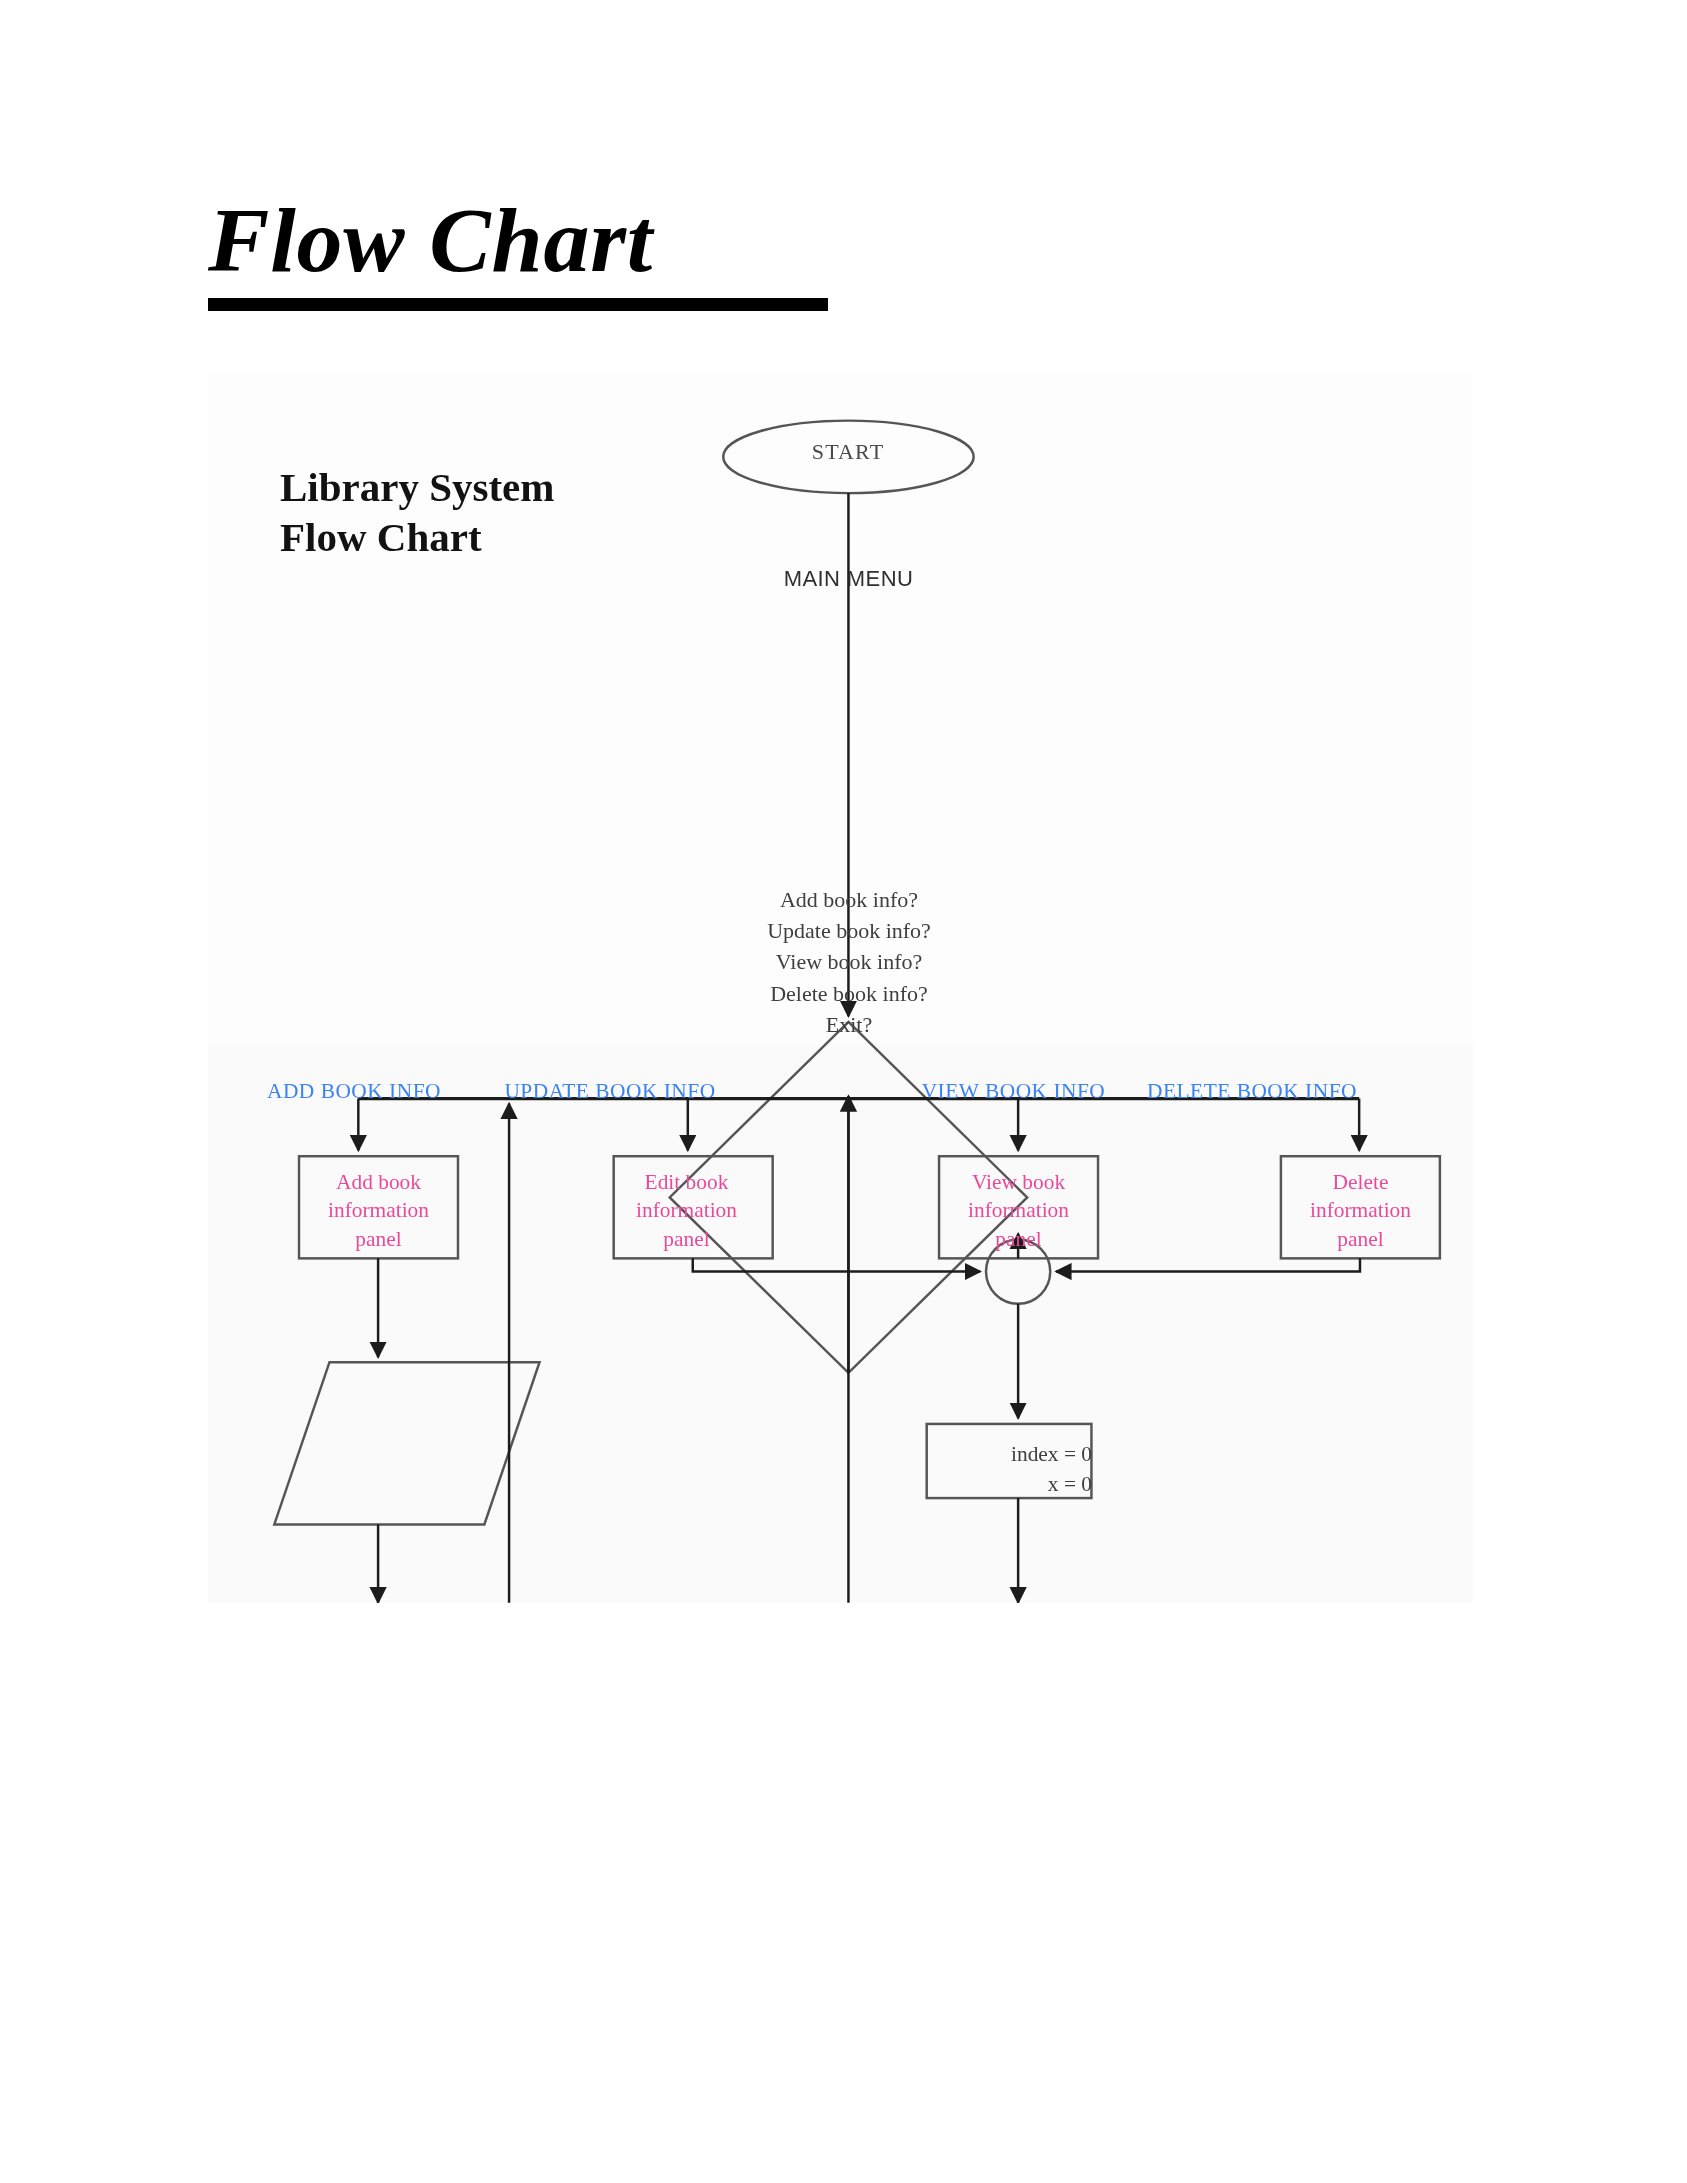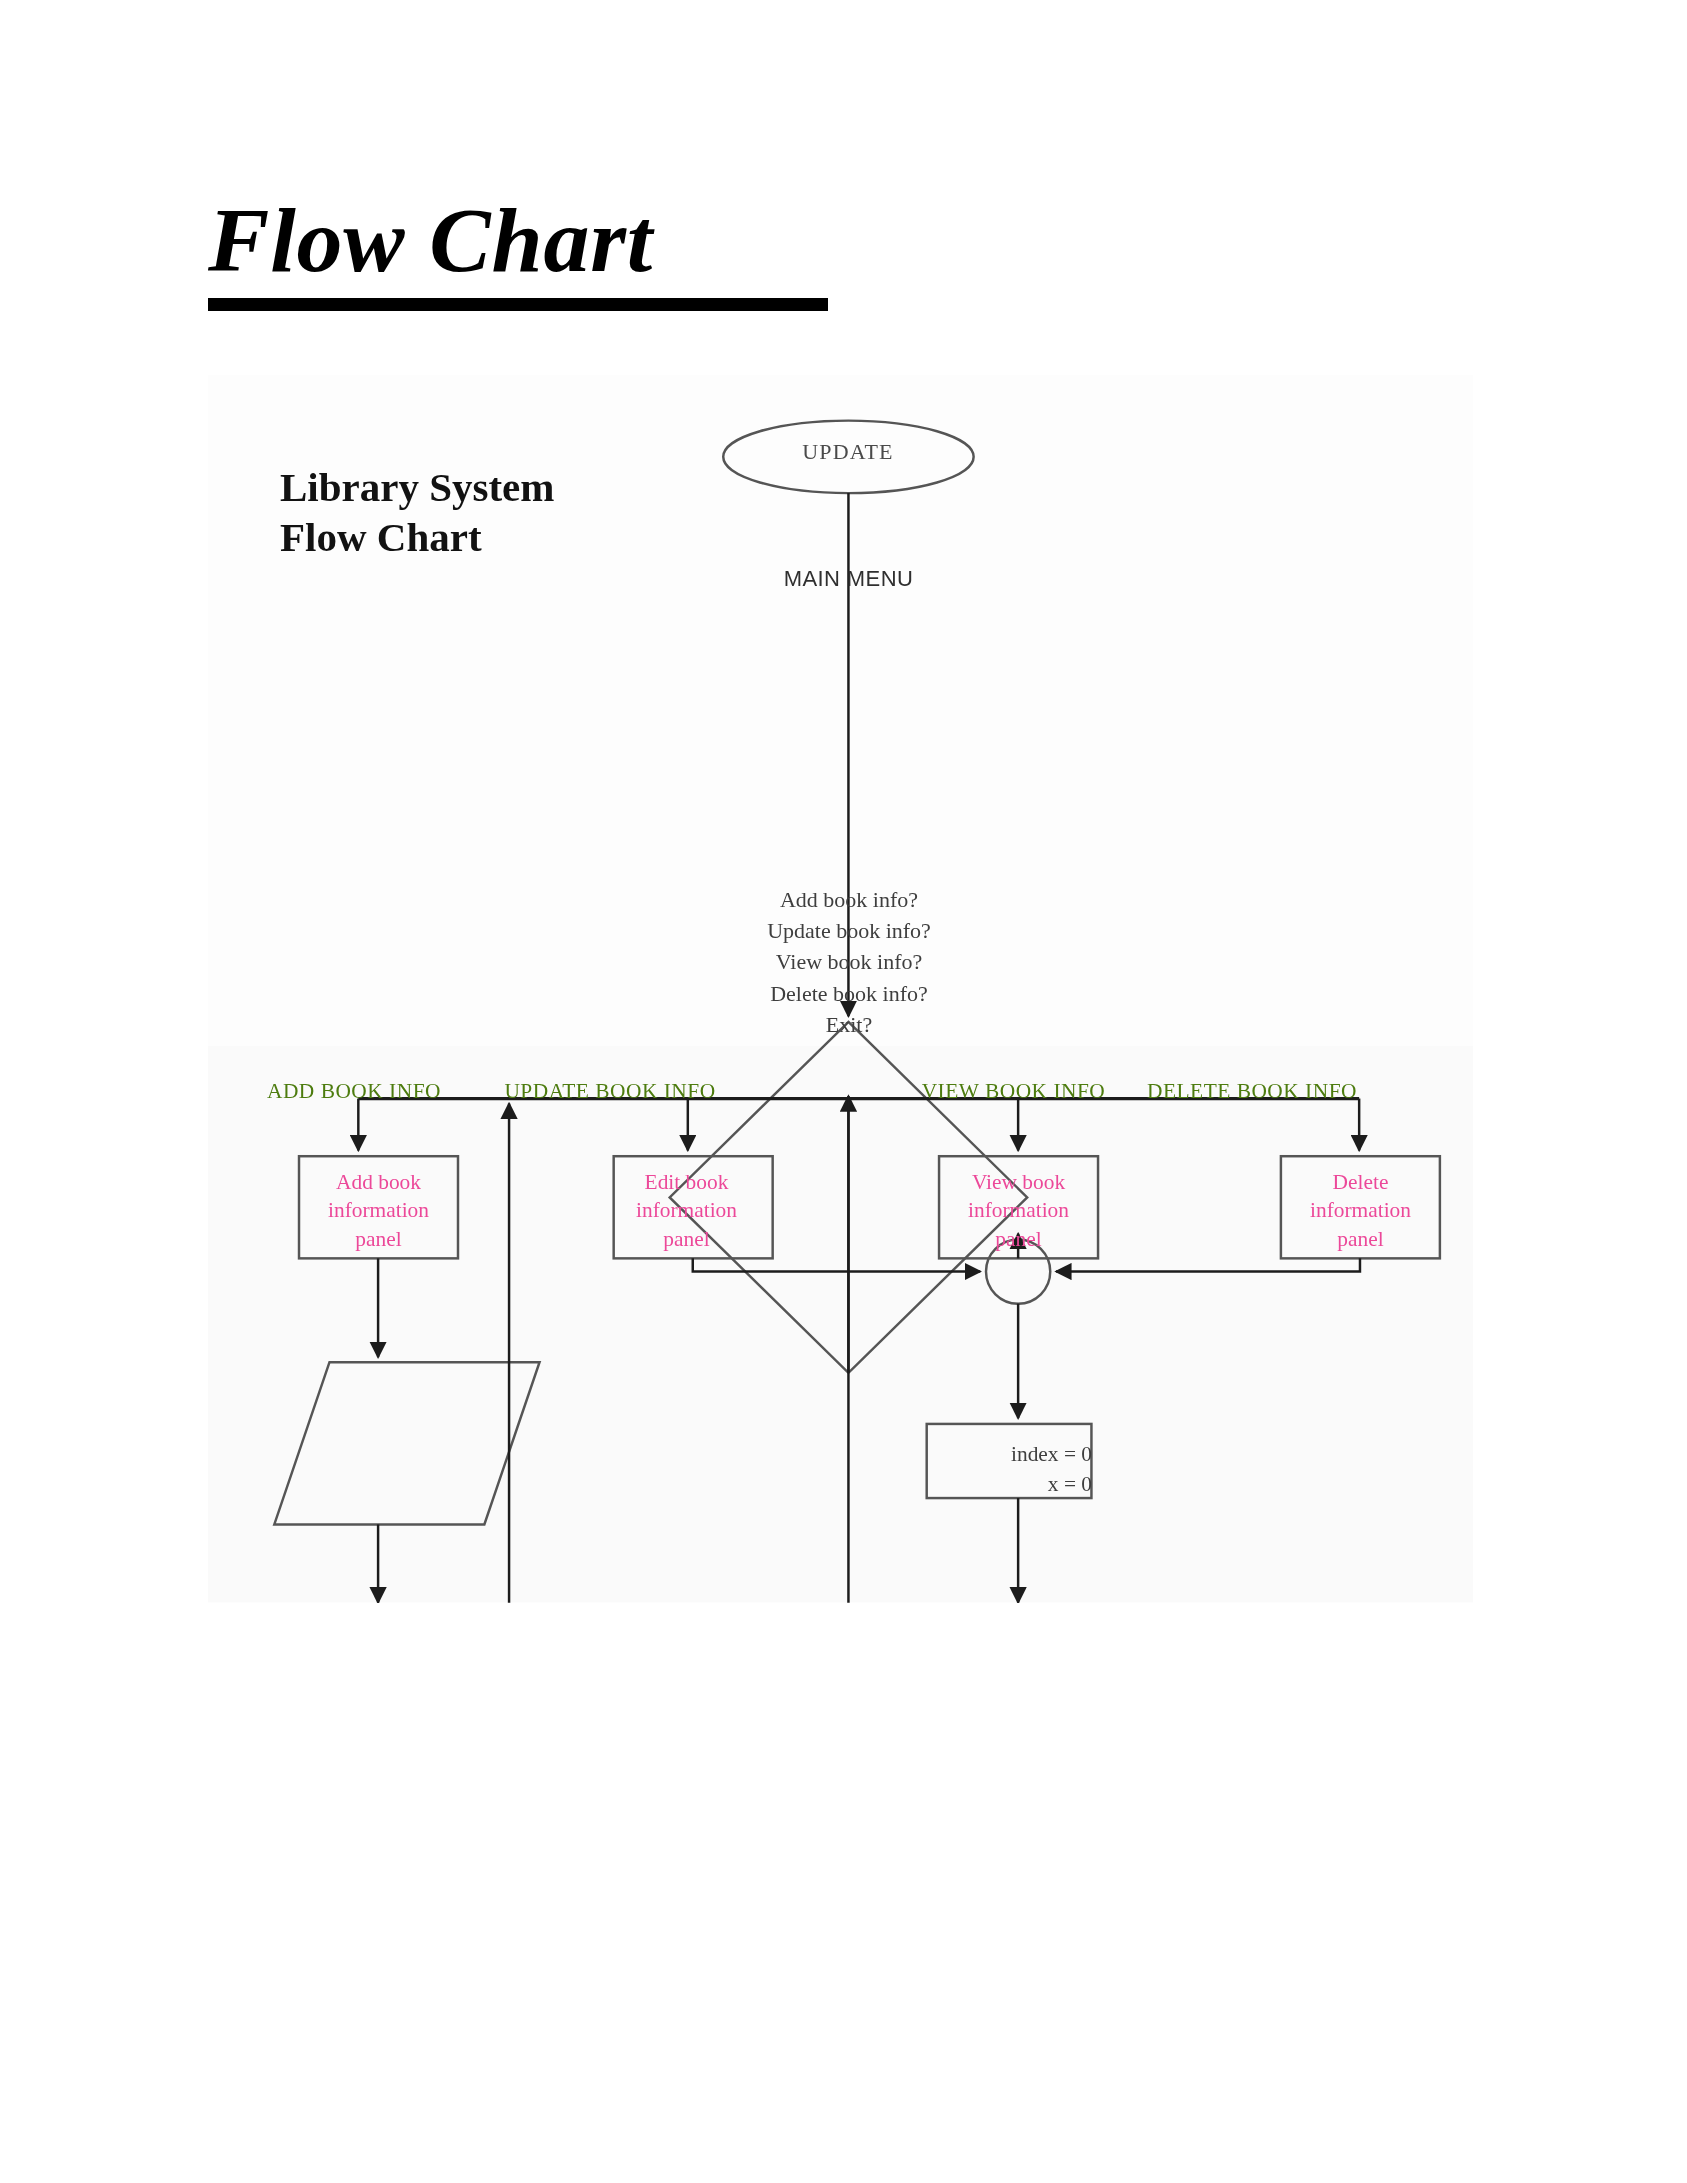--- a/index.html
+++ b/index.html
@@ -119,21 +119,21 @@
     line-height: 1.42;
     color: #3e3e3e;
   }
 
   .bus-label {
     position: absolute;
     top: 704px;
     font-family: "Liberation Serif", serif;
     font-size: 21.4px;
     letter-spacing: 0.5px;
-    color: #4d7c0f;
+    color: #3b82f6;
     text-align: center;
     white-space: nowrap;
     pointer-events: none;
   }
   #bus-label-add    { left: 243px; width: 222px; }
   #bus-label-update { left: 474px; width: 272px; }
   #bus-label-view   { left: 890px; width: 247px; }
   #bus-label-delete { left: 1112px; width: 280px; }
 
   .panel-text {
@@ -254,21 +254,21 @@
 
       <line x1="1030" y1="878" x2="1030" y2="1490"></line>
     </g>
   </svg>
 
   <div id="lib-title">
     <div class="tline">Library System</div>
     <div class="tline">Flow Chart</div>
   </div>
 
-  <div class="node-text" id="start-label">UPDATE</div>
+  <div class="node-text" id="start-label">START</div>
 
   <div class="node-text" id="mainmenu-label">MAIN MENU</div>
 
   <div class="node-text" id="decision-text">
     <div class="tline">Add book info?</div>
     <div class="tline">Update book info?</div>
     <div class="tline">View book info?</div>
     <div class="tline">Delete book info?</div>
     <div class="tline">Exit?</div>
   </div>

